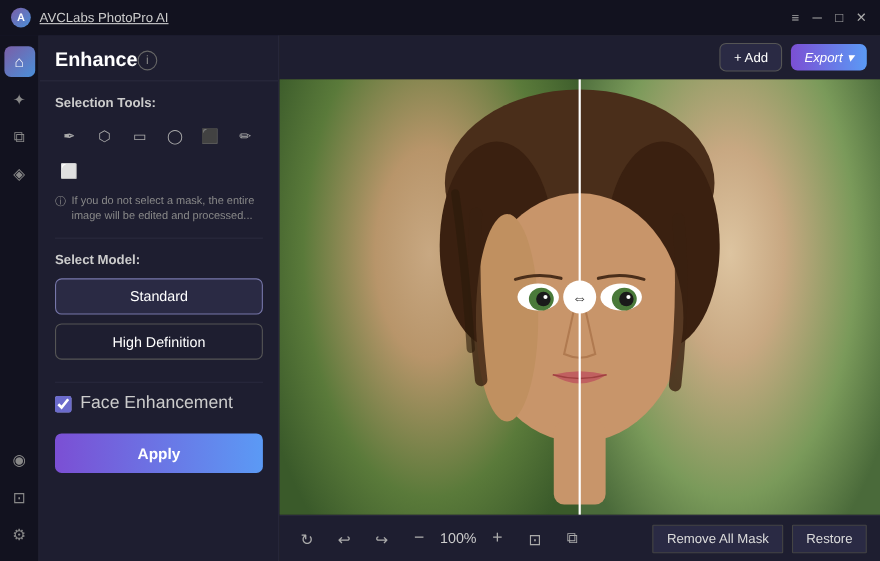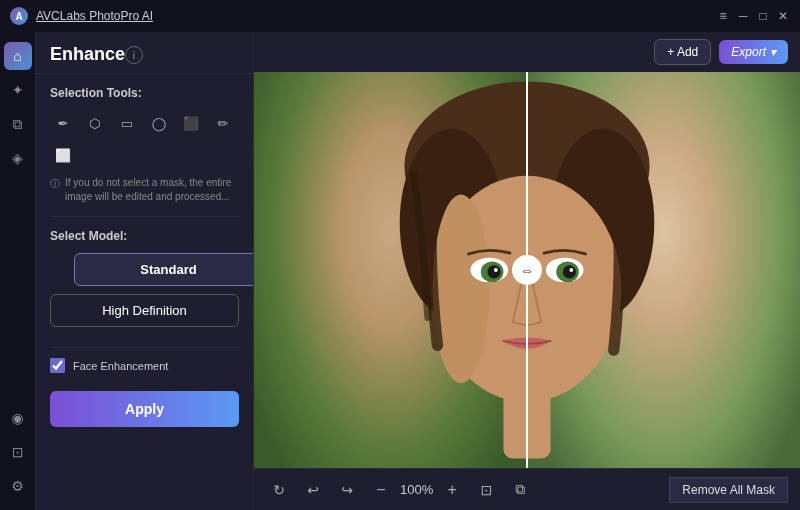--- a/index.html
+++ b/index.html
@@ -186,37 +186,36 @@
       background: transparent;
       color: #ffffff;
       font-size: 13px;
       cursor: pointer;
       margin-bottom: 8px;
       text-align: center;
     }
     .model-btn.selected {
       background: #2a2a44;
       border-color: #7777aa;
-      font-weight: 700;
-      margin-left: 24px;
+      font-weight: 400;
     }
     .checkbox-row {
       display: flex;
       align-items: center;
       gap: 8px;
       padding: 10px 14px;
     }
     .checkbox-input {
       width: 15px;
       height: 15px;
       accent-color: #6b6bcc;
       cursor: pointer;
     }
     .checkbox-label {
-      font-size: 11px;
+      font-size: 16px;
       color: #cccccc;
     }
     .apply-btn {
       margin: 8px 14px;
       width: calc(100% - 28px);
       padding: 10px;
       background: linear-gradient(90deg, #7b4fd4, #5b9af5);
       border: none;
       border-radius: 6px;
       color: white;
@@ -512,16 +511,17 @@
         <div class="zoom-display">
           <button class="footer-btn" style="font-size:16px">−</button>
           <span>100%</span>
           <button class="footer-btn" style="font-size:16px">+</button>
         </div>
         <button class="footer-btn">⊡</button>
         <button class="footer-btn">⧉</button>
       </div>
       <div class="footer-right">
         <button class="footer-action-btn">Remove All Mask</button>
+        <button class="footer-action-btn">Restore</button>
       </div>
     </div>
   </div>
 </div>
 
 </body></html>

